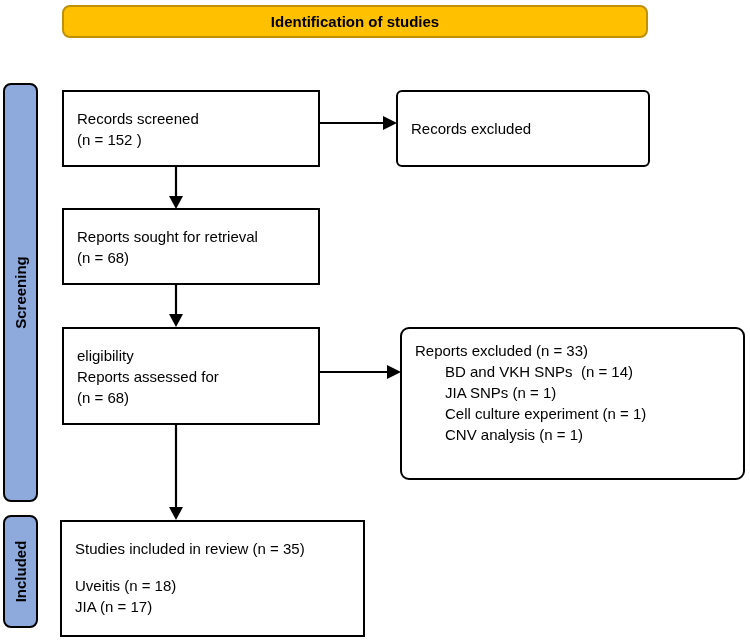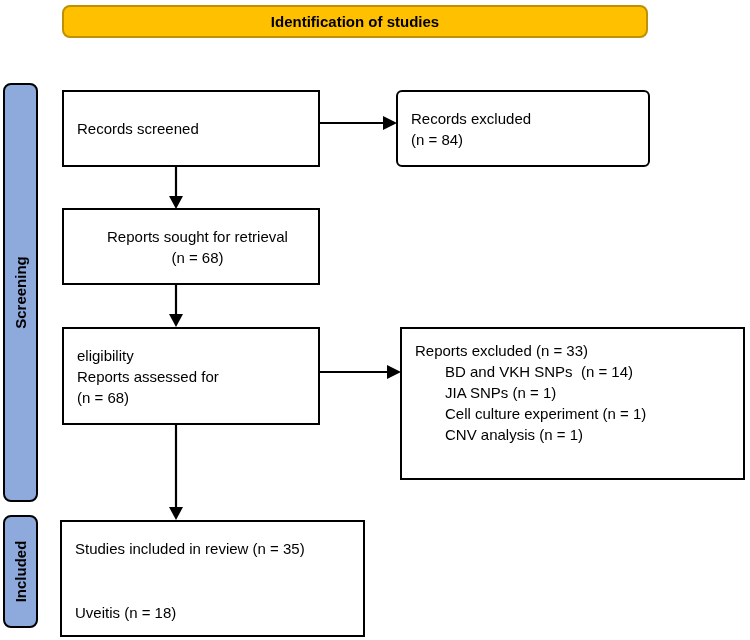--- a/index.html
+++ b/index.html
@@ -51,33 +51,33 @@
     font-size: 15px;
     line-height: 21px;
     display: flex;
     flex-direction: column;
     justify-content: center;
     padding-left: 13px;
   }
   .node .line { white-space: pre-wrap; }
   .box-records-screened { left: 62px;  top: 90px;  width: 258px; height: 77px; }
   .box-records-excluded { left: 396px; top: 90px;  width: 254px; height: 77px; border-radius: 6px; }
-  .box-reports-sought   { left: 62px;  top: 208px; width: 258px; height: 77px; align-items: center; }
+  .box-reports-sought   { left: 62px;  top: 208px; width: 258px; height: 77px; }
   .box-reports-assessed { left: 62px;  top: 327px; width: 258px; height: 98px; }
   .box-reports-excluded {
     left: 400px; top: 327px; width: 345px; height: 153px;
     justify-content: flex-start;
     padding-top: 11px;
+    border-radius: 9px;
   }
   .box-reports-excluded .reason { padding-left: 30px; }
   .box-studies-included {
     left: 60px; top: 520px; width: 305px; height: 117px;
     justify-content: flex-start;
     padding-top: 16px;
-    gap: 27px;
   }
   .box-studies-included .detail-first { margin-top: 16px; }
   .arrow-layer {
     position: absolute;
     left: 0; top: 0;
     width: 750px; height: 640px;
     pointer-events: none;
   }
 </style>
 </head>
@@ -92,25 +92,25 @@
   <div class="stage-bar screening">
     <span class="stage-label">Screening</span>
   </div>
 
   <div class="stage-bar included">
     <span class="stage-label">Included</span>
   </div>
 
   <div class="node box-records-screened">
     <div class="line">Records screened</div>
+    <div class="line">(n = 152 )</div>
   </div>
 
   <div class="node box-records-excluded">
     <div class="line">Records excluded</div>
-    <div class="line">(n = 84)</div>
   </div>
 
   <div class="node box-reports-sought">
     <div class="line">Reports sought for retrieval</div>
     <div class="line">(n = 68)</div>
   </div>
 
   <div class="node box-reports-assessed">
     <div class="line">eligibility</div>
     <div class="line">Reports assessed for</div>

